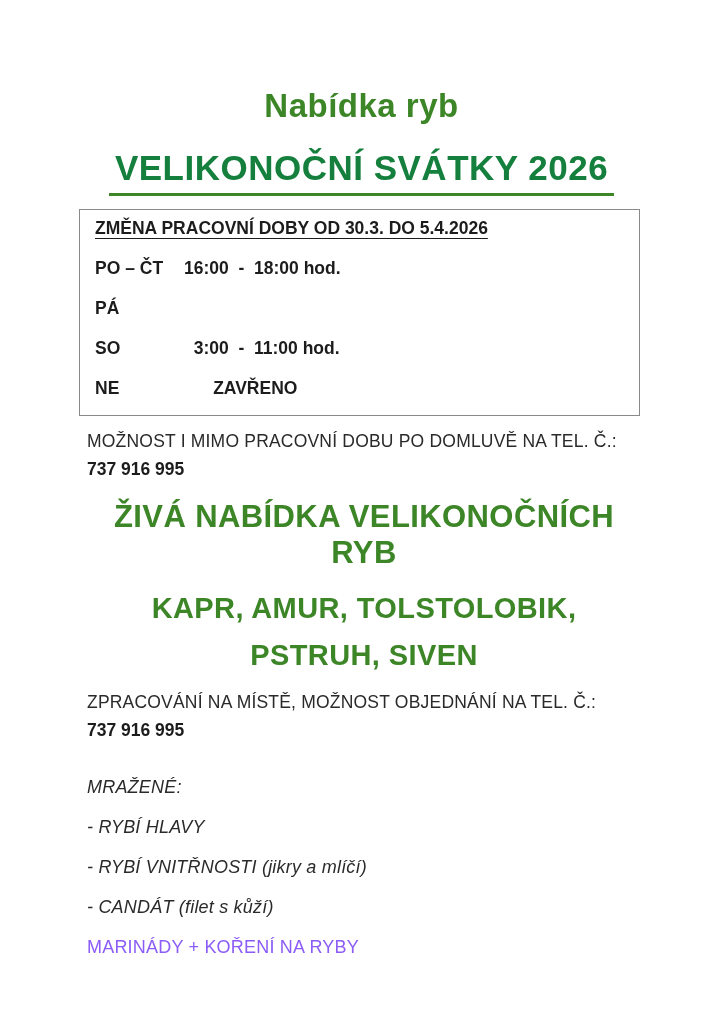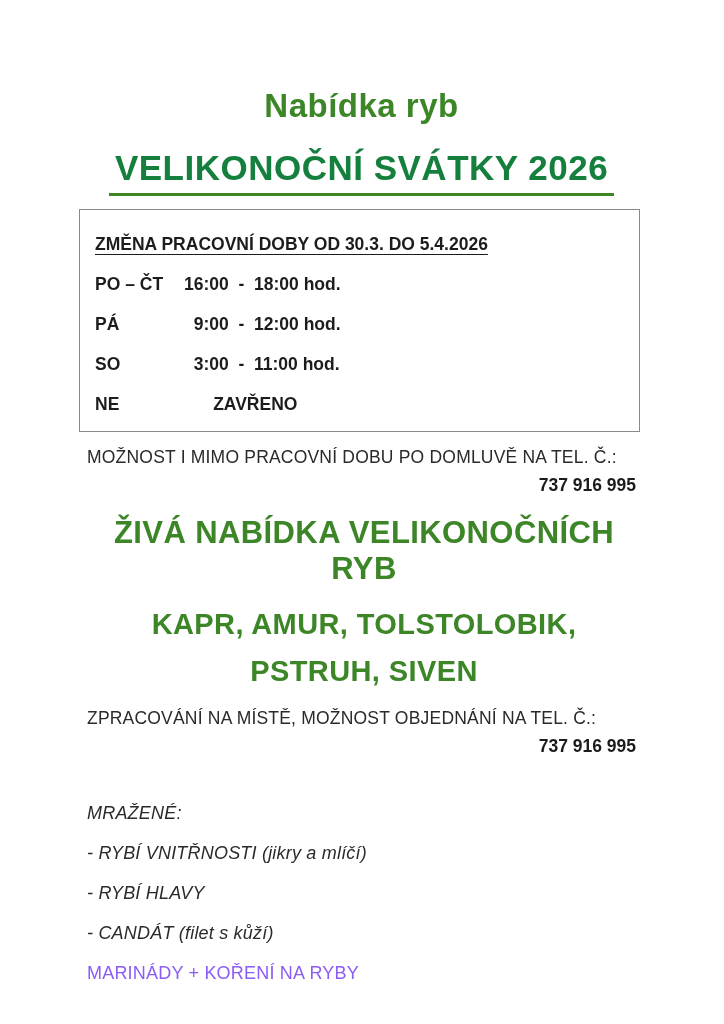--- a/index.html
+++ b/index.html
@@ -45,21 +45,21 @@
     font-weight: bold;
     letter-spacing: 0.3px;
     color: #1c1c1c;
   }
 
   .hours-box {
     margin-top: 13px;
     margin-left: -8px;
     width: 561px;
     border: 1px solid #8a8a8a;
-    padding: 24px 10px 16px 15px;
+    padding: 8px 10px 16px 15px;
   }
   .hours-heading {
     font-size: 17.5px;
     font-weight: bold;
     color: #1c1c1c;
     text-decoration: underline;
     text-underline-offset: 4px;
   }
   .hours-row {
     margin-top: 19px;
@@ -76,21 +76,20 @@
     font-size: 17.5px;
     font-weight: 500;
     color: #2a2a2a;
     letter-spacing: 0.2px;
   }
   .contact-phone {
     margin-top: 7px;
     font-size: 17.5px;
     font-weight: bold;
     color: #1c1c1c;
-    text-align: right;
   }
 
   .live-heading {
     margin-top: 19px;
     margin-left: -8px;
     width: 570px;
     color: #3d8628;
     font-size: 31px;
     font-weight: bold;
     letter-spacing: 0.4px;
@@ -109,21 +108,21 @@
     margin-left: -8px;
     width: 570px;
     color: #3d8628;
     font-size: 29px;
     font-weight: bold;
     letter-spacing: 0.4px;
   }
   .contact2-line { margin-top: 20px; }
 
   .frozen-heading {
-    margin-top: 46px;
+    margin-top: 36px;
     font-size: 18px;
     font-style: italic;
     color: #2a2a2a;
     letter-spacing: 0.2px;
   }
   .frozen-item {
     margin-top: 19px;
     font-size: 18px;
     font-style: italic;
     color: #2a2a2a;
@@ -150,21 +149,20 @@
 
   <div class="hours-box">
     <div class="hours-heading">ZMĚNA PRACOVNÍ DOBY OD 30.3. DO 5.4.2026</div>
 
     <div class="hours-row">
       <span class="hours-day">PO – ČT</span>
       <span class="hours-time">16:00  -  18:00 hod.</span>
     </div>
     <div class="hours-row">
       <span class="hours-day">PÁ</span>
-      <span class="hours-time">  9:00  -  12:00 hod.</span>
     </div>
     <div class="hours-row">
       <span class="hours-day">SO</span>
       <span class="hours-time">  3:00  -  11:00 hod.</span>
     </div>
     <div class="hours-row">
       <span class="hours-day">NE</span>
       <span class="hours-time">      ZAVŘENO</span>
     </div>
   </div>
@@ -175,19 +173,19 @@
   <div class="live-heading center">ŽIVÁ NABÍDKA VELIKONOČNÍCH RYB</div>
 
   <div class="species-line1 center">KAPR, AMUR, TOLSTOLOBIK,</div>
   <div class="species-line2 center">PSTRUH, SIVEN</div>
 
   <div class="contact-line contact2-line">ZPRACOVÁNÍ NA MÍSTĚ, MOŽNOST OBJEDNÁNÍ NA TEL. Č.:</div>
   <div class="contact-phone">737 916 995</div>
 
   <div class="frozen-heading">MRAŽENÉ:</div>
 
+  <div class="frozen-item">- RYBÍ HLAVY</div>
   <div class="frozen-item">- RYBÍ VNITŘNOSTI (jikry a mlíčí)</div>
-  <div class="frozen-item">- RYBÍ HLAVY</div>
   <div class="frozen-item">- CANDÁT (filet s kůží)</div>
 
   <div class="footer-line">MARINÁDY + KOŘENÍ NA RYBY</div>
 
 </div>
 
 </body></html>

